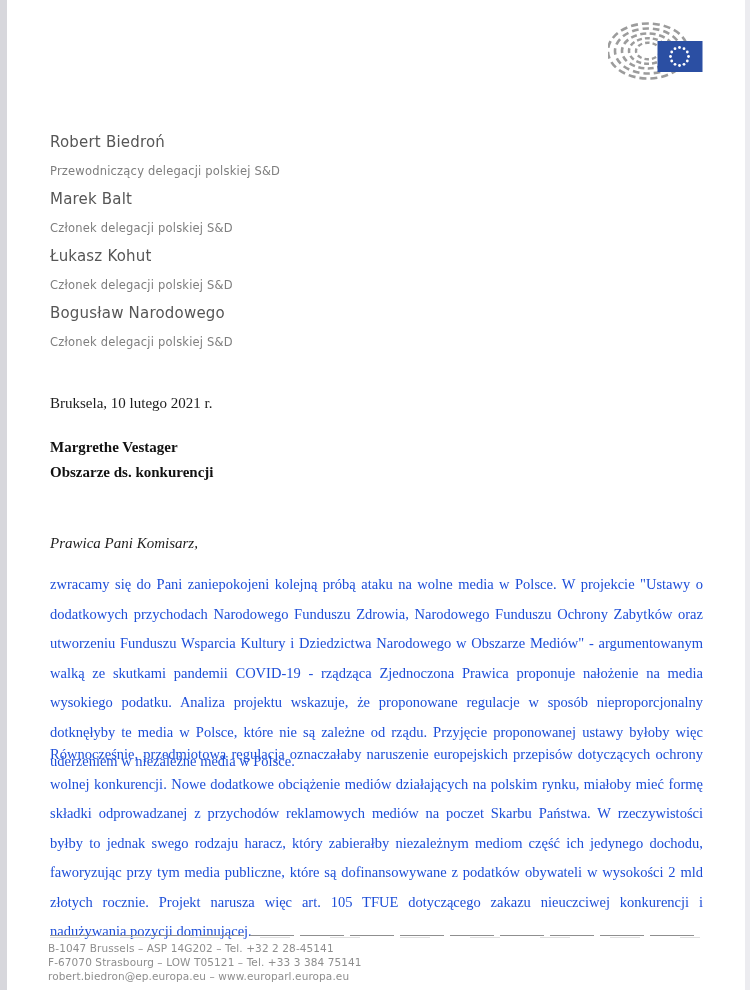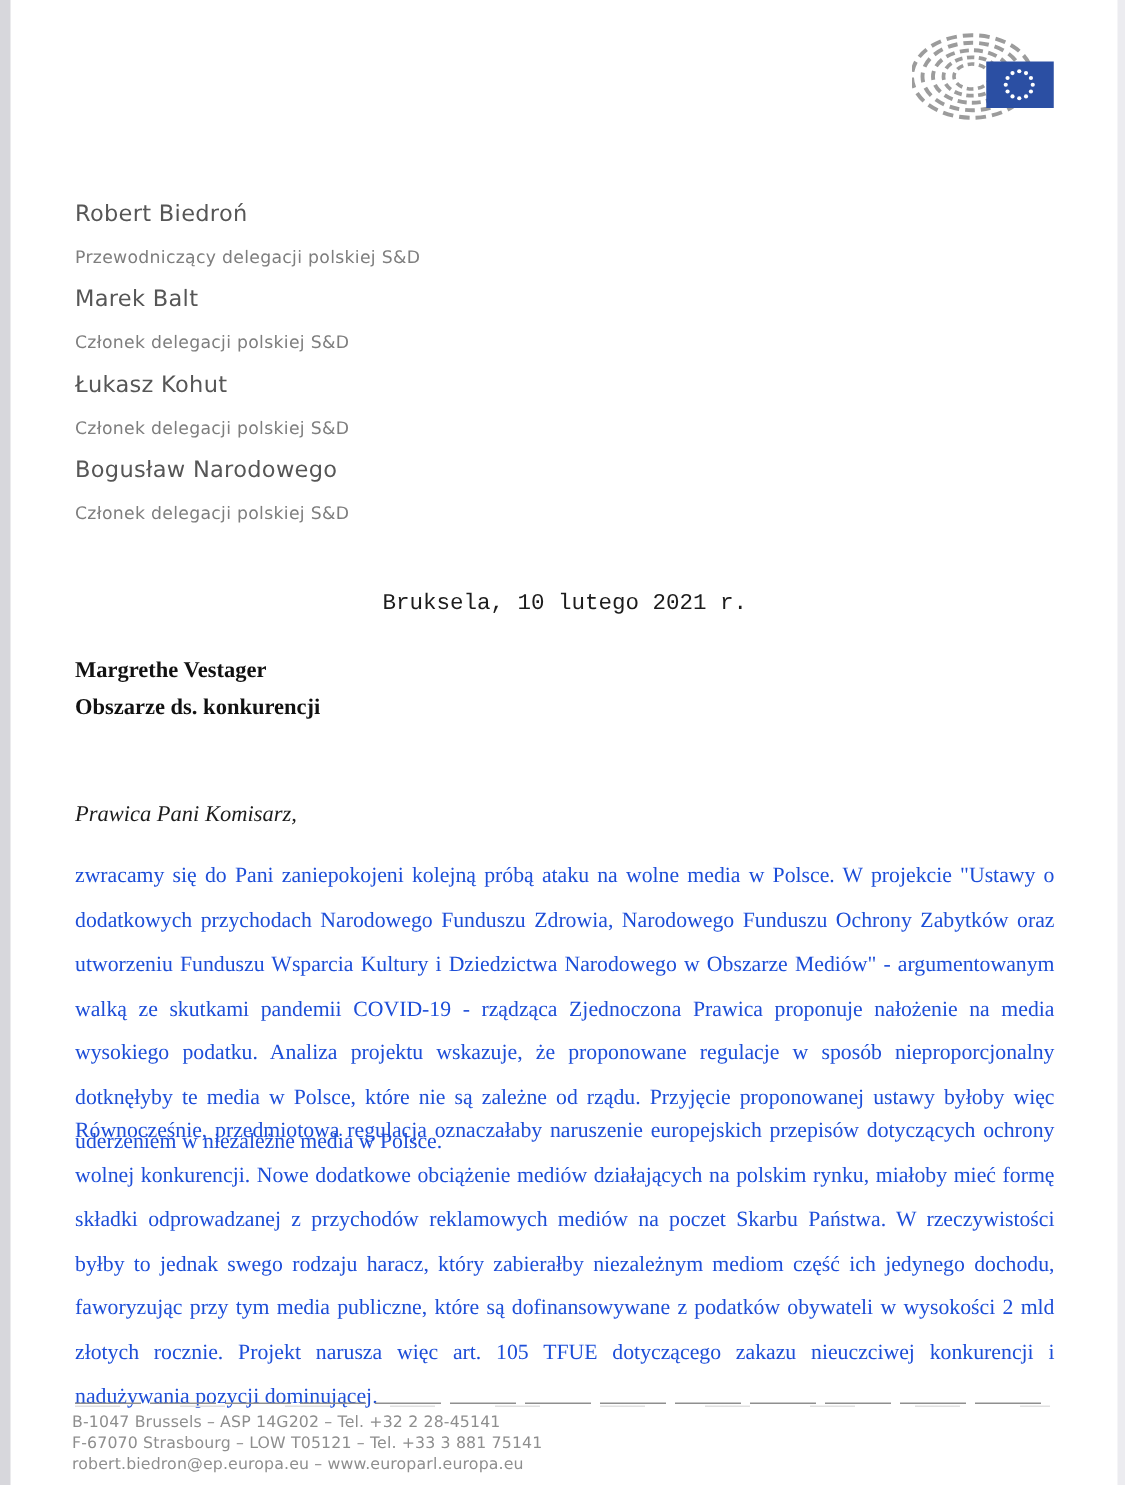--- a/index.html
+++ b/index.html
@@ -32,21 +32,21 @@
   .sender-name {
     font-size: 15px; line-height: 20px; color: #565656;
     margin-bottom: 12px; letter-spacing: 0.2px;
   }
   .sender-title {
     font-size: 11.5px; line-height: 15px; color: #7e7e7e;
     margin-bottom: 10px; letter-spacing: 0.2px;
   }
   .dateline {
     position: absolute; left: 50px; top: 393px; width: 653px;
-    text-align: center; font-size: 15px; color: #1c1c1c; line-height: 20px; font-family: Liberation Mono, monospace;
+    text-align: left; font-size: 15px; color: #1c1c1c; line-height: 20px;
   }
   .recipient {
     position: absolute; left: 50px; top: 435px; width: 420px;
     font-weight: bold; font-size: 15px; color: #111; line-height: 25px;
   }
   .salutation {
     position: absolute; left: 50px; top: 533px; width: 420px;
     font-style: italic; font-size: 15px; color: #1c1c1c; line-height: 20px;
   }
   .body-par {
@@ -134,16 +134,16 @@
 
   <div class="salutation">Prawica Pani Komisarz,</div>
 
   <p class="body-par p1">zwracamy się do Pani zaniepokojeni kolejną próbą ataku na wolne media w Polsce. W projekcie "Ustawy o dodatkowych przychodach Narodowego Funduszu Zdrowia, Narodowego Funduszu Ochrony Zabytków oraz utworzeniu Funduszu Wsparcia Kultury i Dziedzictwa Narodowego w Obszarze Mediów"  - argumentowanym walką ze skutkami pandemii COVID-19 - rządząca Zjednoczona Prawica proponuje nałożenie na media wysokiego podatku. Analiza projektu wskazuje, że proponowane regulacje w sposób nieproporcjonalny dotknęłyby te media w Polsce, które nie są zależne od rządu. Przyjęcie proponowanej ustawy byłoby więc uderzeniem w niezależne media w Polsce.</p>
   <p class="body-par p2">Równocześnie, przedmiotowa regulacja oznaczałaby naruszenie europejskich przepisów dotyczących ochrony wolnej konkurencji. Nowe dodatkowe obciążenie mediów działających na polskim rynku, miałoby mieć formę składki odprowadzanej z przychodów reklamowych mediów na poczet Skarbu Państwa. W rzeczywistości byłby to jednak swego rodzaju haracz, który zabierałby niezależnym mediom część ich jedynego dochodu, faworyzując przy tym media publiczne, które są dofinansowywane z podatków obywateli w wysokości 2 mld złotych rocznie. Projekt narusza więc art. 105 TFUE dotyczącego zakazu nieuczciwej konkurencji i nadużywania pozycji dominującej.</p>
 
   <div class="footer">
     <div class="footer-rule"></div>
     <div class="footer-rule-shadow"></div>
     <div class="footer-line">B-1047 Brussels – ASP 14G202 – Tel. +32 2 28-45141</div>
-    <div class="footer-line">F-67070 Strasbourg – LOW T05121 – Tel. +33 3 881 75141</div>
+    <div class="footer-line">F-67070 Strasbourg – LOW T05121 – Tel. +33 3 384 75141</div>
     <div class="footer-line">robert.biedron@ep.europa.eu – www.europarl.europa.eu</div>
   </div>
 </div>
 
 </body></html>

